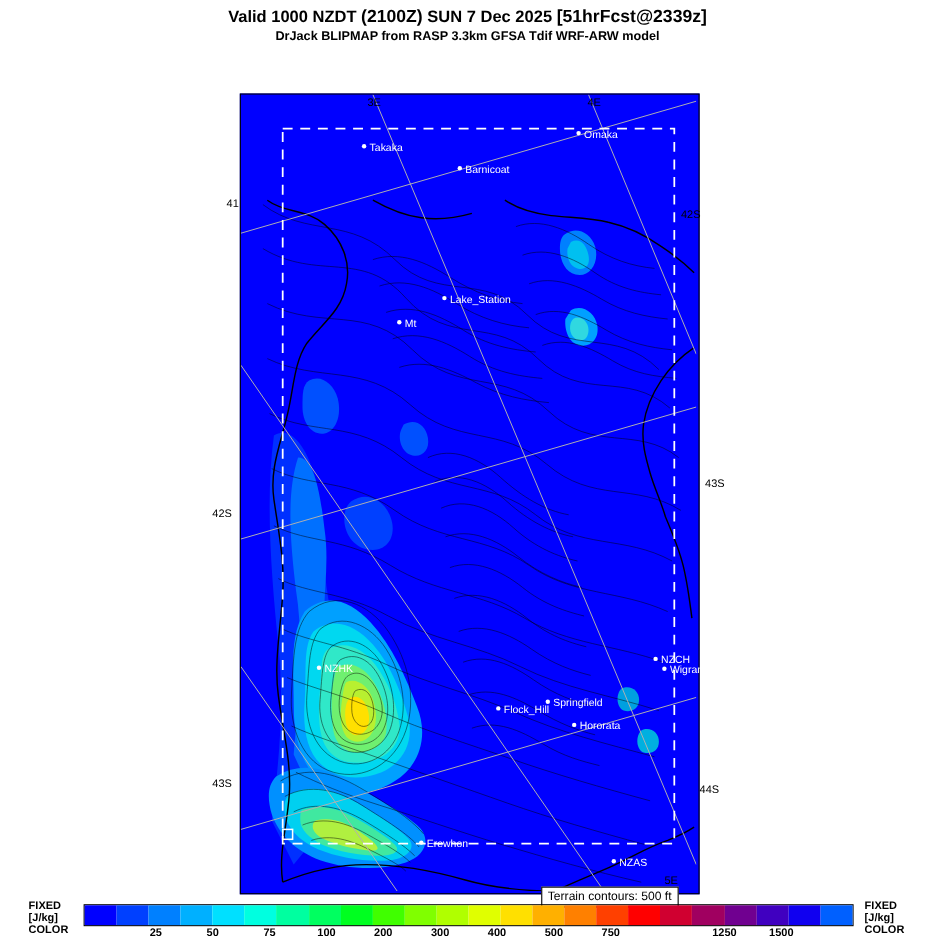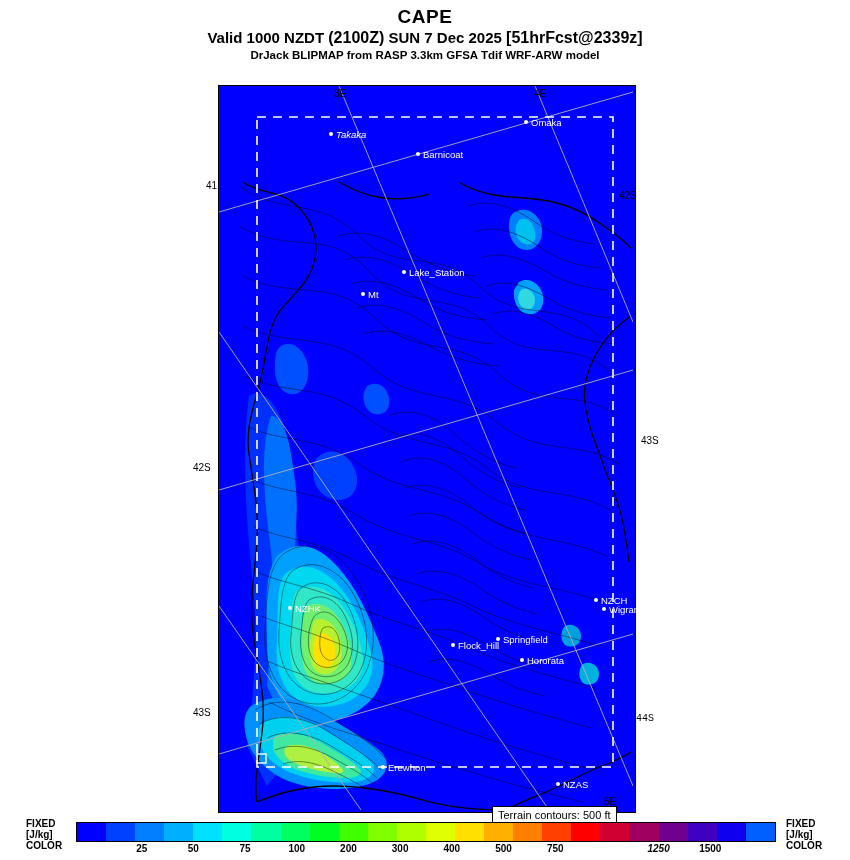--- a/index.html
+++ b/index.html
@@ -144,21 +144,20 @@
     font-size: 10px;
     font-weight: bold;
     transform: translateX(-50%);
     white-space: nowrap;
   }
 </style>
 </head>
 <body>
 
 <div class="header">
-  <div class="title">CAPE</div>
   <div class="subtitle">
     <span>Valid 1000 NZDT</span>
     <span class="small">(2100Z)</span>
     <span>SUN 7 Dec 2025</span>
     <span class="small">[51hrFcst@2339z]</span>
   </div>
   <div class="subsubtitle">DrJack BLIPMAP from RASP 3.3km GFSA Tdif WRF-ARW model</div>
 </div>
 
 <div class="map-wrap">
@@ -269,27 +268,27 @@
 
     <rect x="38" y="668" width="9" height="9" fill="none" stroke="#ffffff" stroke-width="1.4"></rect>
   </svg>
 </div>
 
 <div class="lbl" style="left:206px; top:180px;">41</div>
 <div class="lbl" style="left:193px; top:462px;">42S</div>
 <div class="lbl" style="left:193px; top:707px;">43S</div>
 <div class="lbl" style="left:619px; top:190px;">42S</div>
 <div class="lbl" style="left:641px; top:435px;">43S</div>
-<div class="lbl" style="left:636px; top:713px;font-family:Liberation Mono, monospace;">44S</div>
+<div class="lbl" style="left:636px; top:713px;">44S</div>
 
 <div class="lbl" style="left:334px; top:88px;">3E</div>
 <div class="lbl" style="left:534px; top:88px;">4E</div>
 <div class="lbl" style="left:604px; top:796px;">5E</div>
 
-<div class="city" style="left:329px; top:130px;font-style:italic;"><span class="dot"></span><span>Takaka</span></div>
+<div class="city" style="left:329px; top:130px;"><span class="dot"></span><span>Takaka</span></div>
 <div class="city" style="left:524px; top:118px;"><span class="dot"></span><span>Omaka</span></div>
 <div class="city" style="left:416px; top:150px;"><span class="dot"></span><span>Barnicoat</span></div>
 <div class="city" style="left:402px; top:268px;"><span class="dot"></span><span>Lake_Station</span></div>
 <div class="city" style="left:361px; top:290px;"><span class="dot"></span><span>Mt</span></div>
 <div class="city" style="left:288px; top:604px;"><span class="dot"></span><span>NZHK</span></div>
 <div class="city" style="left:451px; top:602px;margin-top:39px;"><span class="dot"></span><span>Flock_Hill</span></div>
 <div class="city" style="left:594px; top:596px;"><span class="dot"></span><span>NZCH</span></div>
 <div class="city" style="left:602px; top:605px;"><span class="dot"></span><span>Wigram</span></div>
 <div class="city" style="left:496px; top:635px;"><span class="dot"></span><span>Springfield</span></div>
 <div class="city" style="left:520px; top:656px;"><span class="dot"></span><span>Hororata</span></div>
@@ -335,21 +334,21 @@
       <span style="left: 9.38462%;">25</span>
       <span style="left: 16.7692%;">50</span>
       <span style="left: 24.1538%;">75</span>
       <span style="left: 31.5385%;">100</span>
       <span style="left: 38.9231%;">200</span>
       <span style="left: 46.3077%;">300</span>
       <span style="left: 53.6923%;">400</span>
       <span style="left: 61.0769%;">500</span>
       <span style="left: 68.4615%;">750</span>
       <span style="left: 75.8462%; margin-top: 28px;">1000</span>
-      <span style="left: 83.2308%; font-style: italic;">1250</span>
+      <span style="left: 83.2308%;">1250</span>
       <span style="left: 90.6154%;">1500</span>
     </div>
 
   <div class="fixed-label right">
     <div>FIXED</div>
     <div>[J/kg]</div>
     <div>COLOR</div>
   </div>
 </div>
 

